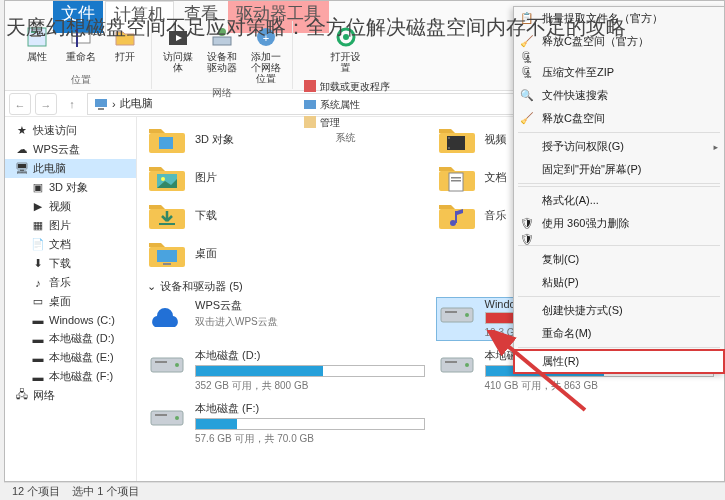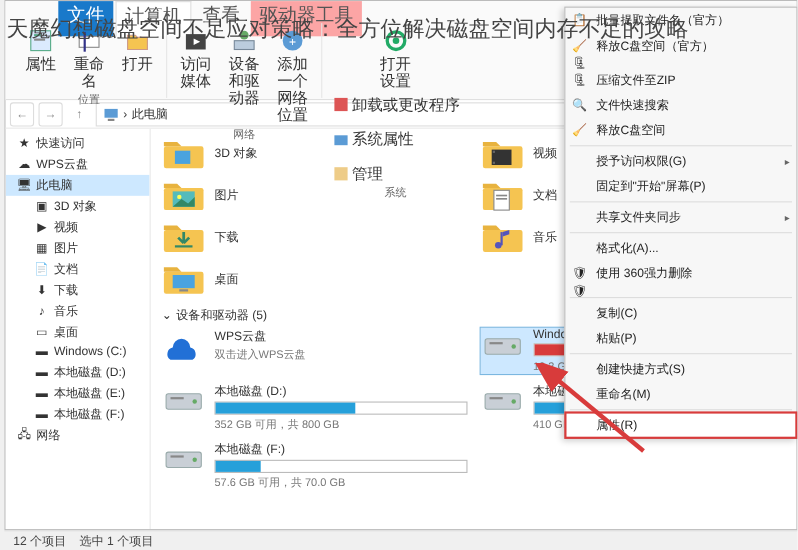--- a/index.html
+++ b/index.html
@@ -12,21 +12,21 @@
 .ribbon-tab.ctx{background:#fca5a5;color:#555}
 .ribbon-body{display:flex;height:72px;padding:2px 6px;gap:0}
 .rgroup{display:flex;flex-direction:column;align-items:center;padding:0 6px;border-right:1px solid #e6e6e6}
 .rgroup:last-child{border-right:none}
 .rgroup-items{display:flex;gap:4px;flex:1;align-items:flex-start;padding-top:2px}
 .rgroup-label{font-size:10px;color:#666;margin-top:auto;padding-bottom:2px}
 .rbtn{display:flex;flex-direction:column;align-items:center;gap:2px;padding:2px;width:40px;text-align:center}
 .rbtn.small{flex-direction:row;width:auto;gap:3px}
 .ricon{width:24px;height:24px;display:flex;align-items:center;justify-content:center}
 .ricon.small{width:14px;height:14px}
-.rbtn-label{font-size:14px;color:#333;line-height:1.1}
+.rbtn-label{font-size:10px;color:#333;line-height:1.1}
 .breadcrumb{height:26px;display:flex;align-items:center;padding:0 4px;border-bottom:1px solid #e8e8e8;gap:4px}
 .nav-arrow{width:22px;height:22px;border:1px solid #ddd;border-radius:3px;display:flex;align-items:center;justify-content:center;color:#888}
 .addr{flex:1;height:22px;border:1px solid #ddd;display:flex;align-items:center;padding:0 6px;gap:4px;font-size:11px;color:#333}
 .body{flex:1;display:flex;overflow:hidden}
 .sidebar{width:132px;border-right:1px solid #e8e8e8;padding:4px 0;overflow-y:auto}
 .side-item{display:flex;align-items:center;gap:4px;padding:2px 6px 2px 10px;font-size:11px;color:#333}
 .side-item.child{padding-left:26px}
 .side-item.sel{background:#cde8ff}
 .side-ico{width:14px;height:14px;display:inline-flex;align-items:center;justify-content:center}
 .content{flex:1;padding:6px 10px;overflow:auto}
@@ -139,21 +139,21 @@
           <div class="rbtn">
               <span class="ricon">
                 <svg width="24" height="24">
                   <circle cx="12" cy="12" r="8" fill="none" stroke="#2a6" stroke-width="3"></circle>
                   <circle cx="12" cy="12" r="3" fill="#2a6"></circle>
                 </svg>
               </span>
               <span class="rbtn-label">打开设置</span>
             </div>
         </div>
-        <div class="rgroup-items" style="flex-direction:column;align-items:flex-start;gap:12px;padding-left:2px">
+        <div class="rgroup-items" style="flex-direction:column;align-items:flex-start;gap:0;padding-left:2px">
           <div class="rbtn small">
               <span class="ricon small">
                 <svg width="14" height="14">
                   <rect x="1" y="1" width="12" height="12" fill="#d55"></rect>
                 </svg>
               </span>
               <span class="rbtn-label">卸载或更改程序</span>
             </div>
           <div class="rbtn small">
               <span class="ricon small">
@@ -449,23 +449,20 @@
       <span>释放C盘空间</span>
     </div>
     <div class="cm-sep"></div>
     <div class="cm-item arrow">
       <span>授予访问权限(G)</span>
     </div>
     <div class="cm-item">
       <span>固定到"开始"屏幕(P)</span>
     </div>
     <div class="cm-sep"></div>
-    <div class="cm-item arrow">
-      <span>共享文件夹同步</span>
-    </div>
     <div class="cm-sep"></div>
     <div class="cm-item">
       <span>格式化(A)...</span>
     </div>
     <div class="cm-item">
       <span class="cm-ico">🛡</span>
       <span>使用 360强力删除</span>
     </div>
     <div class="cm-item">
       <span class="cm-ico">🛡</span>

